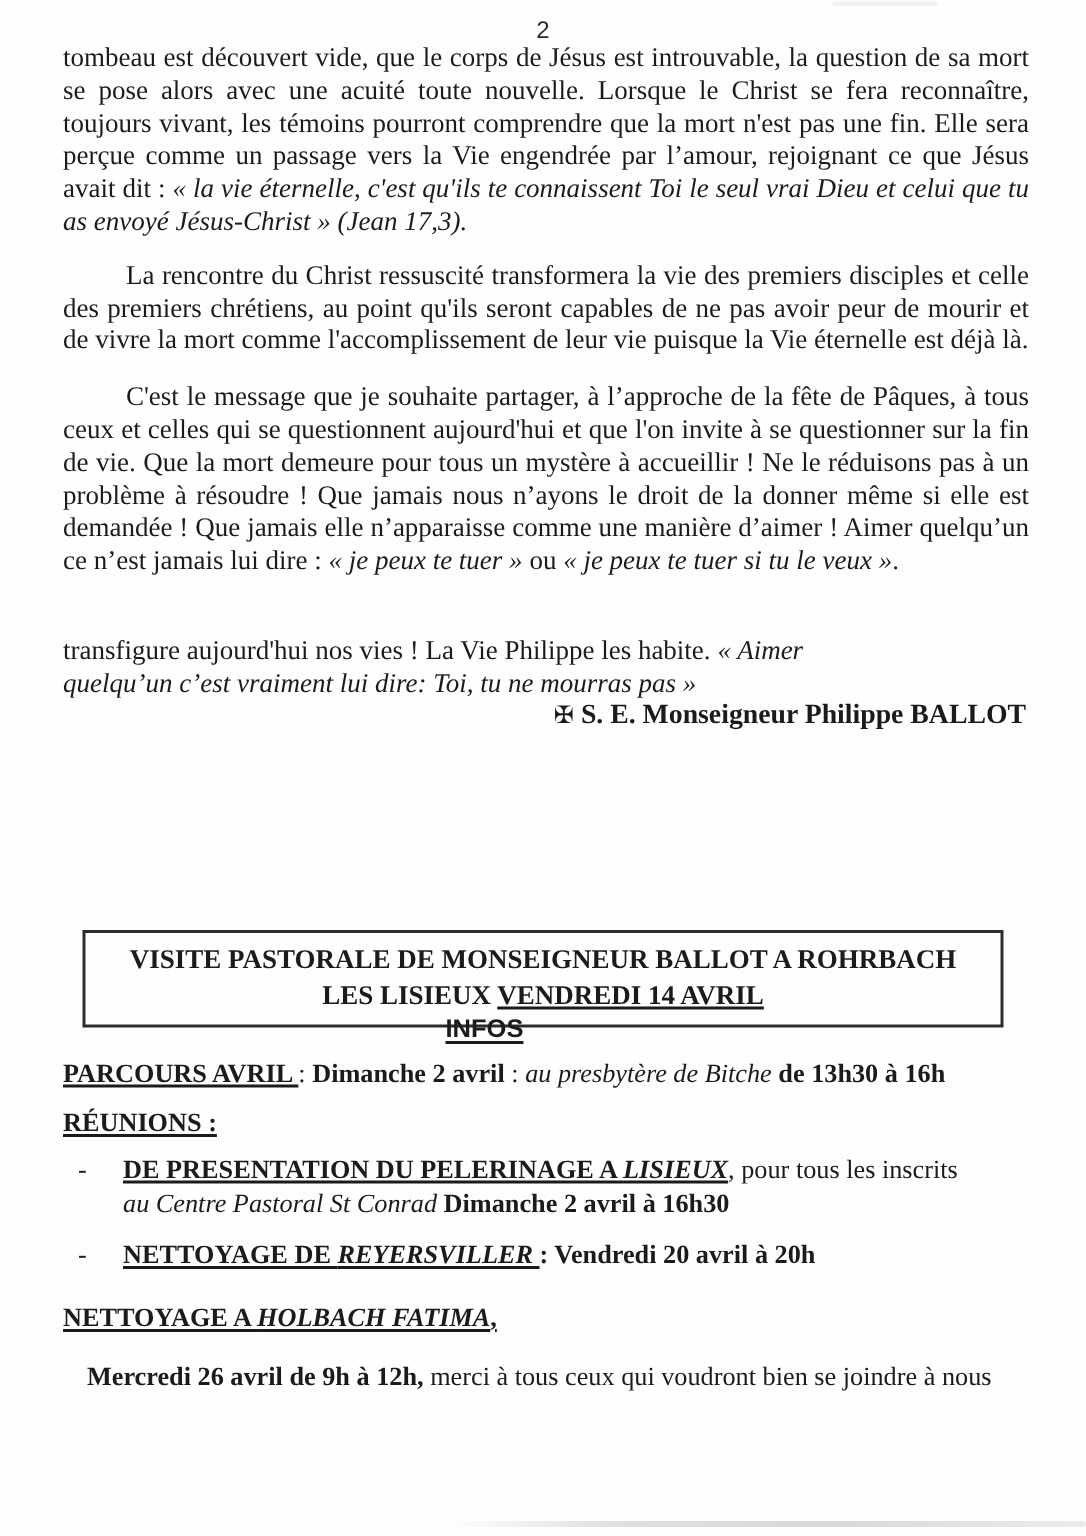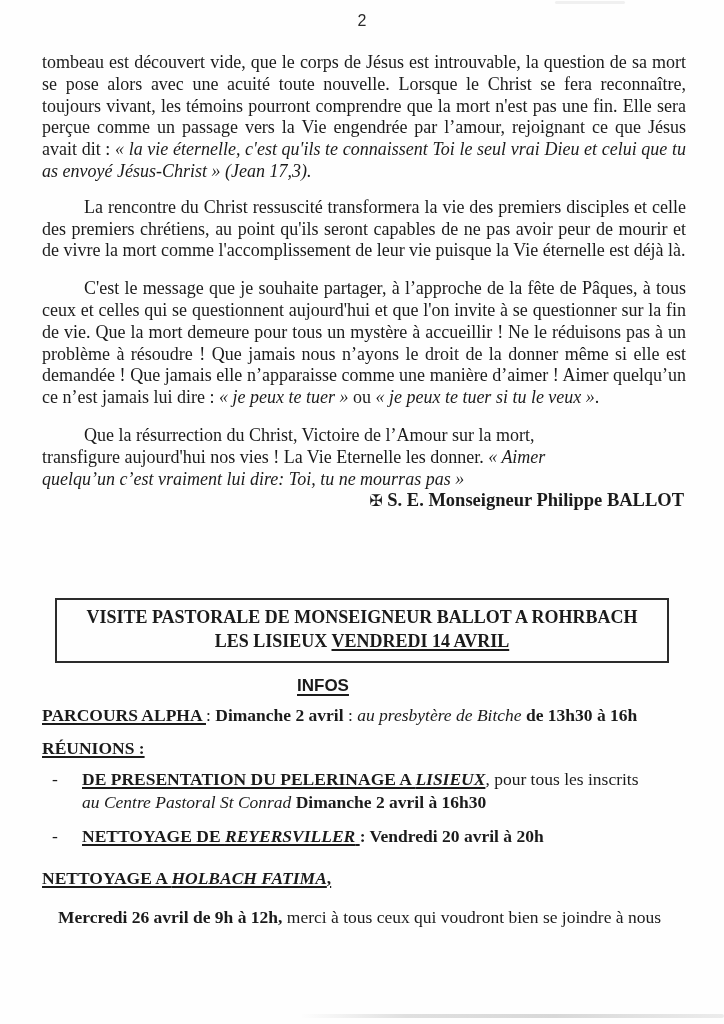--- a/index.html
+++ b/index.html
@@ -16,39 +16,39 @@
   .u{text-decoration:underline;text-decoration-thickness:1.5px;text-underline-offset:2px;}
 
   .page-number{
     position:absolute;top:12px;left:0;width:724px;
     text-align:center;
     font-family:"Liberation Sans",sans-serif;
     font-size:16px;color:#2a2a2a;
   }
 
   .letter{
-    position:absolute;top:52px;left:42px;width:644px;
+    position:absolute;top:28px;left:42px;width:644px;
     font-size:18px;line-height:21.8px;
   }
   .letter p{margin:0;text-align:justify;}
   .letter p.sp1{margin-bottom:14px;}
   .letter p.sp2{margin-bottom:16px;}
   .letter p.ind{text-indent:42px;}
   .letter p.left{text-align:left;}
   .signature{
     margin-top:0;
     text-align:right;
     font-weight:bold;
     font-size:18.5px;
     padding-right:2px;
   }
   .signature .cross{font-family:"DejaVu Sans",sans-serif;font-size:16px;}
 
   .banner-box{
-    position:absolute;top:598px;left:55px;width:590px;
+    position:absolute;top:620px;left:55px;width:590px;
     border:2px solid #2c2c2c;
     padding:6px 10px 8px 10px;
     text-align:center;
     font-weight:bold;
     font-size:18px;line-height:23.5px;
     background:#fefefe;
   }
 
   .infos{
     position:absolute;top:674px;left:42px;width:650px;
@@ -84,36 +84,36 @@
 <body>
 
 <div class="page">
 
   <div class="page-number">2</div>
 
   <div class="letter">
     <p class="sp1"><span>tombeau est découvert vide, que le corps de Jésus est introuvable, la question de sa mort se pose alors avec une acuité toute nouvelle. Lorsque le Christ se fera reconnaître, toujours vivant, les témoins pourront comprendre que la mort n'est pas une fin. Elle sera perçue comme un passage vers la Vie engendrée par l’amour, rejoignant ce que Jésus avait dit : </span><span class="i">« la vie éternelle, c'est qu'ils te connaissent Toi le seul vrai Dieu et celui que tu as envoyé Jésus-Christ » (Jean 17,3).</span></p>
     <p class="sp2 ind"><span>La rencontre du Christ ressuscité transformera la vie des premiers disciples et celle des premiers chrétiens, au point qu'ils seront capables de ne pas avoir peur de mourir et de vivre la mort comme l'accomplissement de leur vie puisque la Vie éternelle est déjà là.</span></p>
     <p class="sp2 ind"><span>C'est le message que je souhaite partager, à l’approche de la fête de Pâques, à tous ceux et celles qui se questionnent aujourd'hui et que l'on invite à se questionner sur la fin de vie. Que la mort demeure pour tous un mystère à accueillir ! Ne le réduisons pas à un problème à résoudre ! Que jamais nous n’ayons le droit de la donner même si elle est demandée ! Que jamais elle n’apparaisse comme une manière d’aimer ! Aimer quelqu’un ce n’est jamais lui dire : </span><span class="i">« je peux te tuer »</span><span> ou </span><span class="i">« je peux te tuer si tu le veux »</span><span>.</span></p>
-    <p class="ind left"><span>Que la résurrection du Christ, Victoire de l’Amour sur la mort,</span><br><span>transfigure aujourd'hui nos vies ! La Vie Eternelle les donner. </span><span class="i">« Aimer</span><br><span class="i">quelqu’un c’est vraiment lui dire: Toi, tu ne mourras pas »</span></p>
+    <p class="ind left"><br><span>transfigure aujourd'hui nos vies ! La Vie Philippe les habite. </span><span class="i">« Aimer</span><br><span class="i">quelqu’un c’est vraiment lui dire: Toi, tu ne mourras pas »</span></p>
     <div class="signature">
       <span class="cross">✠</span>
       <span>S. E. Monseigneur Philippe BALLOT</span>
     </div>
   </div>
 
   <div class="banner-box">
     <div>VISITE PASTORALE DE MONSEIGNEUR BALLOT A ROHRBACH</div>
     <div><span class="b">LES LISIEUX </span><span class="b u"> VENDREDI 14 AVRIL</span></div>
   </div>
 
   <div class="infos">
     <div class="infos-heading">INFOS</div>
 
-    <p class="info-line"><span class="b u"> PARCOURS ALPHA </span><span>: </span><span class="b">Dimanche 2 avril</span><span> : </span><span class="i">au presbytère de Bitche</span><span> </span><span class="b">de 13h30 à 16h</span></p>
+    <p class="info-line"><span class="b u"> PARCOURS AVRIL </span><span>: </span><span class="b">Dimanche 2 avril</span><span> : </span><span class="i">au presbytère de Bitche</span><span> </span><span class="b">de 13h30 à 16h</span></p>
 
 
     <p class="info-line reunions"><span class="b u">RÉUNIONS :</span></p>
 
     <div class="bullet">
       <span class="dash">-</span>
       <span class="bullet-text"><span class="b u">DE PRESENTATION DU PELERINAGE A </span><span class="b i u">LISIEUX</span><span>, pour tous les inscrits</span><br><span class="i">au Centre Pastoral St Conrad</span><span>  </span><span class="b">Dimanche 2 avril à 16h30</span></span>
     </div>
 
     <div class="bullet last">

